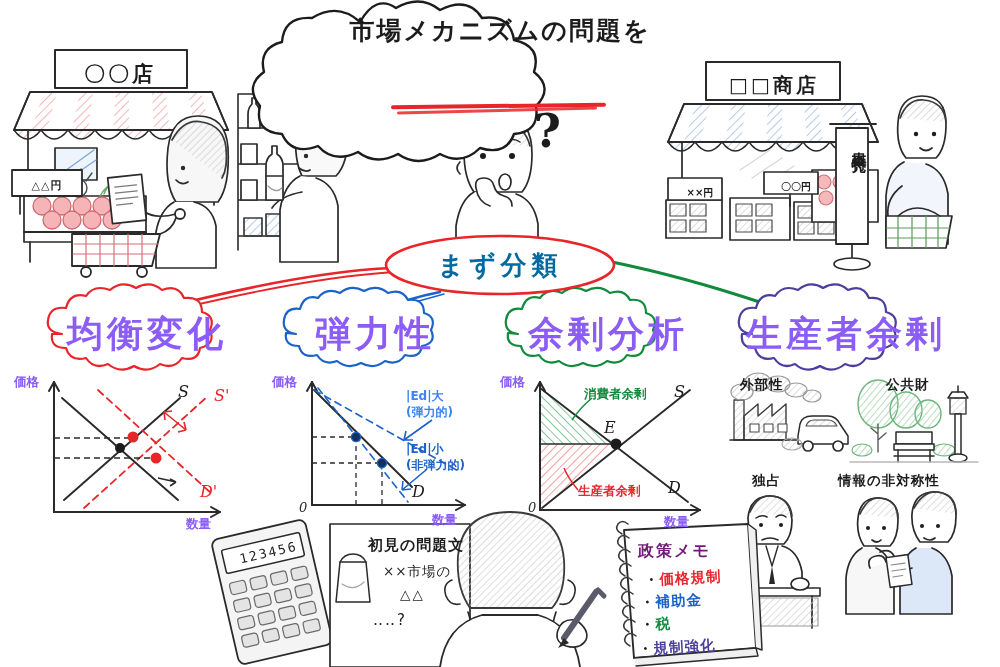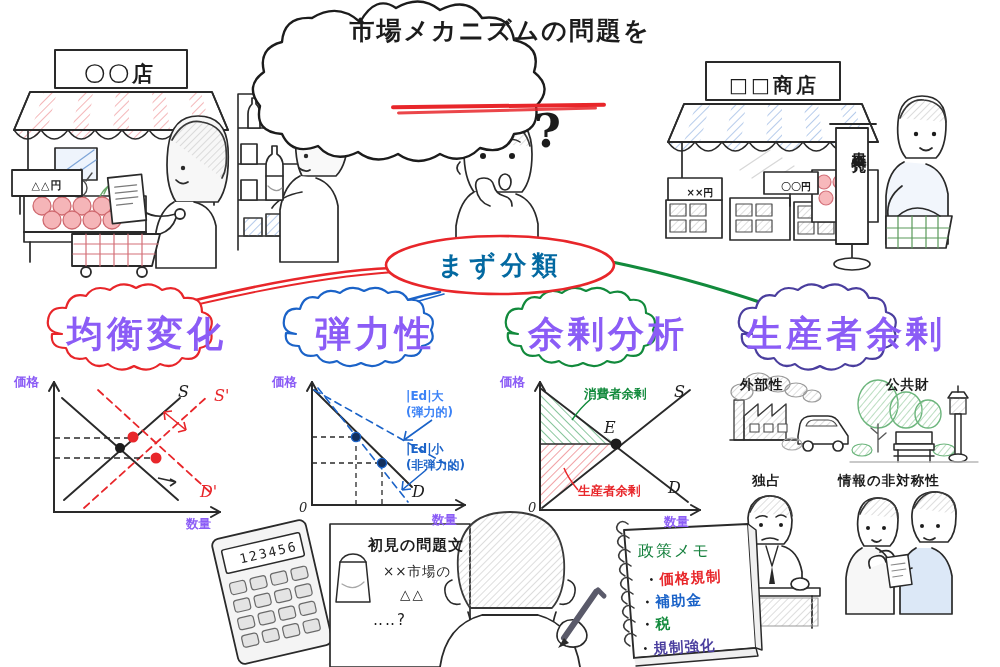--- a/index.html
+++ b/index.html
@@ -54,21 +54,21 @@
 
   
   .mf-label{position:absolute;font-size:13.5px;font-weight:700;color:#1c1c1c;letter-spacing:1px;}
 
   
   #prob-title{position:absolute;left:368px;top:536px;font-size:15px;font-weight:700;color:#1c1c1c;letter-spacing:1px;}
   #prob-l1{position:absolute;left:383px;top:563px;font-size:13.5px;color:#1c1c1c;letter-spacing:1px;}
   #prob-l2{position:absolute;left:400px;top:586px;font-size:13.5px;color:#1c1c1c;letter-spacing:2px;}
   #prob-l3{position:absolute;left:373px;top:611px;font-size:15px;color:#1c1c1c;letter-spacing:2px;}
 
-  #memo-title{position:absolute;left:638px;top:541px;font-size:16px;font-weight:400;color:#15803d;letter-spacing:2px;}
+  #memo-title{position:absolute;left:638px;top:541px;font-size:16px;font-weight:700;color:#701a75;letter-spacing:2px;}
   .memo-item{position:absolute;font-size:14.5px;font-weight:700;letter-spacing:1px;}
 
   #calc-display{
     position:absolute;left:239px;top:545px;font-size:13px;
     font-family:"DejaVu Sans Mono","Liberation Mono",monospace;
     color:#222;letter-spacing:2px;transform:rotate(-13deg);
   }
 
   
   .sign-text{position:absolute;font-weight:700;color:#1c1c1c;}

